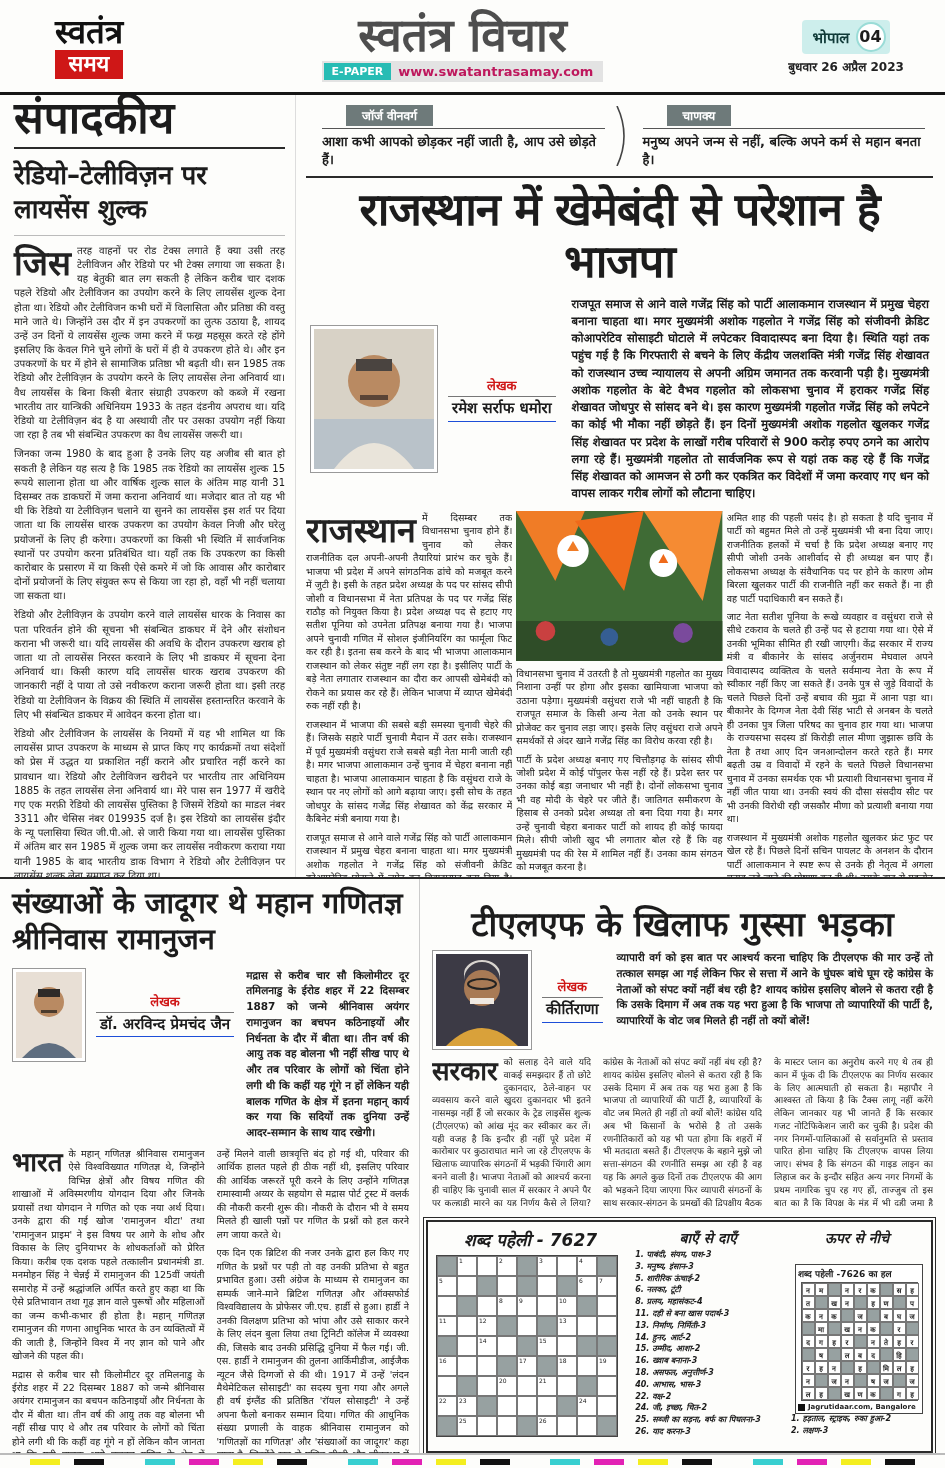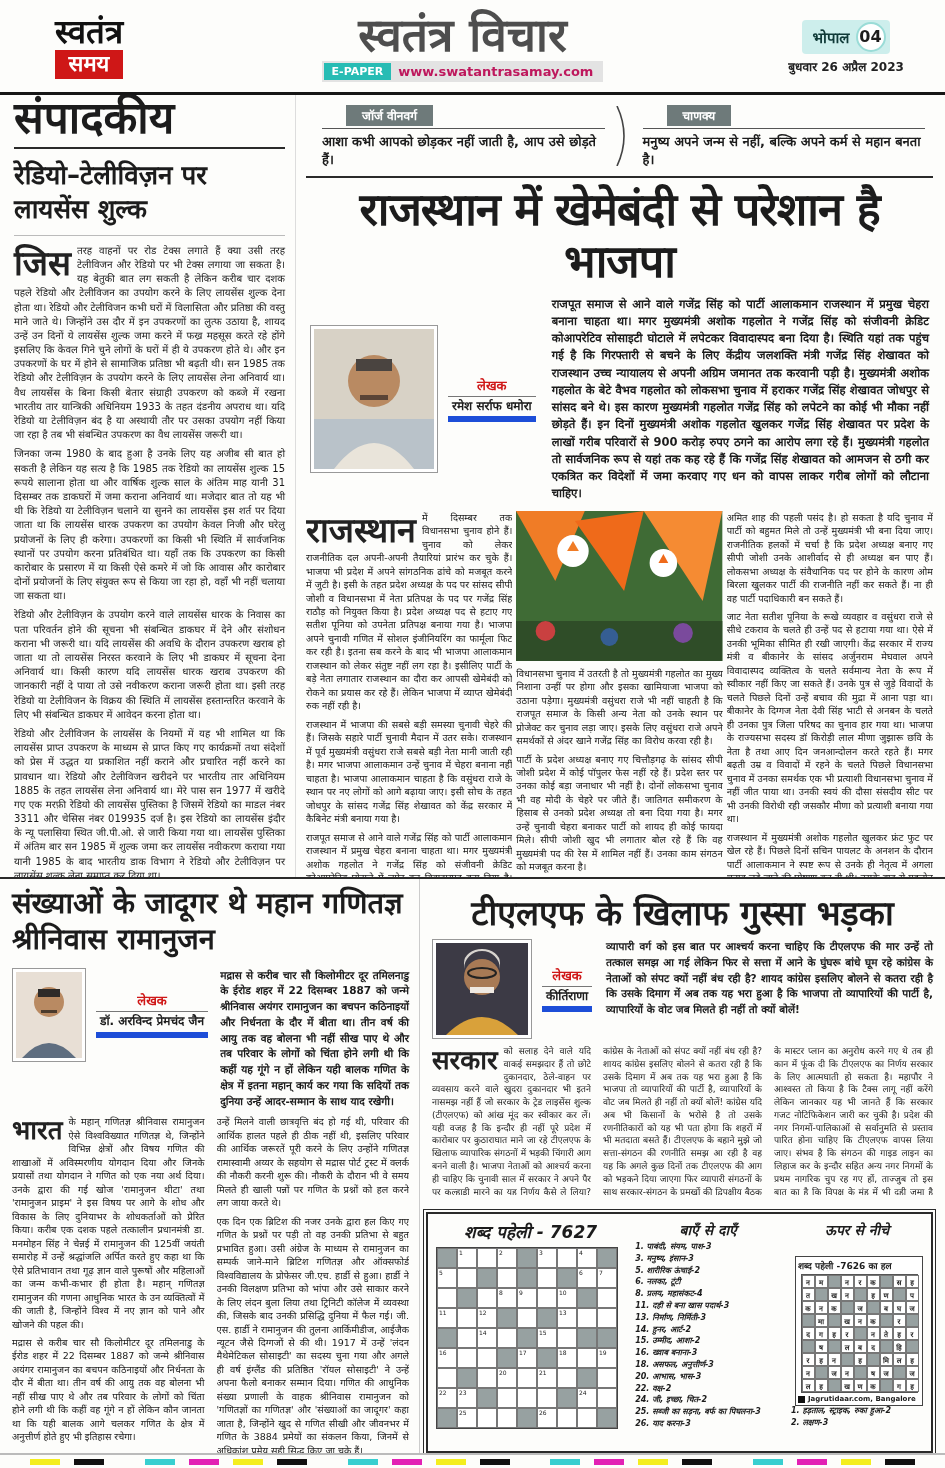--- a/index.html
+++ b/index.html
@@ -42,38 +42,38 @@
   .quote-text { font-weight:900; font-size:13px; line-height:1.35; }
   .quote-divider { width:18px; display:flex; align-items:center; }
 
   .lead-headline { font-size:45px; font-weight:900; text-align:center; line-height:1.15; padding:6px 0 4px; letter-spacing:-1px; }
 
   .lead-top { display:flex; gap:16px; padding:4px 4px 8px; }
   .author-box { display:flex; align-items:center; gap:10px; }
   .photo-frame { border:1px solid #999; background:#fff; padding:3px; }
   .author-meta { text-align:center; }
   .author-label { color:#cf1717; font-weight:900; font-size:13px; }
-  .author-name { font-weight:900; font-size:12px; border-top:1px solid #777; border-bottom:6px solid #1d4ed8; padding:2px 4px; margin-top:2px; line-height:1.3; }
+  .author-name { font-weight:900; font-size:15px; border-top:1px solid #777; border-bottom:1px solid #1d4ed8; padding:2px 4px; margin-top:2px; line-height:1.3; }
   .lead-intro { flex:1; font-weight:700; font-size:11.5px; line-height:1.5; text-align:justify; }
 
   .lead-cols { display:flex; gap:4px; height:500px; overflow:hidden;justify-content:flex-end; }
   .col { flex:1; font-size:9.5px; line-height:1.42; text-align:justify; overflow:hidden; }
   .flags-photo { width:100%; height:150px; margin-bottom:6px; }
 
   
   .bottom-zone { display:flex; border-top:2px solid #2a2a2a; height:576px; }
   .math-article { width:420px; padding:6px 10px 4px 12px; border-right:1px solid #ccc; overflow:hidden; }
   .right-bottom { flex:1; display:flex; flex-direction:column; overflow:hidden; }
 
   .math-headline { font-size:29px; font-weight:900; line-height:1.25; padding-bottom:6px; }
   .math-top { display:flex; gap:12px; align-items:flex-start; padding:4px 0 6px; }
   .math-intro { flex:1; font-weight:700; font-size:10.5px; line-height:1.5; text-align:justify; }
   .two-cols { display:flex; gap:12px; height:380px; overflow:hidden; }
 
-  .tlf { padding:13px 12px 2px; height:350px; overflow:hidden; }
+  .tlf { padding:4px 12px 2px; height:350px; overflow:hidden;margin-top:20px; }
   .tlf-headline { font-size:34px; font-weight:900; text-align:center; line-height:1.15; padding:2px 0 4px; }
   .tlf-top { display:flex; gap:14px; padding:2px 0 6px; }
   .tlf-intro { flex:1; font-weight:700; font-size:10.5px; line-height:1.5; text-align:justify; }
   .three-cols { display:flex; gap:12px; height:150px; overflow:hidden; }
   .three-cols .col { font-size:9px; }
 
   
   .crossword { margin:4px 12px 0 6px; border:2px solid #2a2a2a; outline:1px solid #2a2a2a; outline-offset:2px; padding:6px 8px; display:flex; gap:10px; height:256px; overflow:hidden; }
   .cw-left { width:205px; }
   .cw-title { font-weight:900; font-style:italic; font-size:17px; text-align:center; margin-bottom:4px; }
@@ -449,21 +449,21 @@
               <p>3. मनुष्य, इंसान-3</p>
               <p>5. शारीरिक ऊंचाई-2</p>
               <p>6. नलका, टूंटी</p>
               <p>8. प्रलय, महासंकट-4</p>
               <p>11. दही से बना खास पदार्थ-3</p>
               <p>13. निर्माण, निर्मिती-3</p>
               <p>14. हुनर, आर्ट-2</p>
               <p>15. उम्मीद, आशा-2</p>
               <p>16. ख्वाब बनाना-3</p>
               <p>18. असफल, अनुत्तीर्ण-3</p>
-              <p>20. आभास, भास-3</p>
+              <p>40. आभास, भास-3</p>
               <p>22. वक्ष-2</p>
               <p>24. जी, इच्छा, चित-2</p>
               <p>25. सब्जी का सड़ना, बर्फ का पिघलना-3</p>
               <p>26. याद करना-3</p>
             </div>
         </div>
         <div class="cw-down">
           <div class="cw-clues-title">ऊपर से नीचे</div>
           <div class="solution-box">
             <div class="sol-title">शब्द पहेली -7626 का हल</div>

